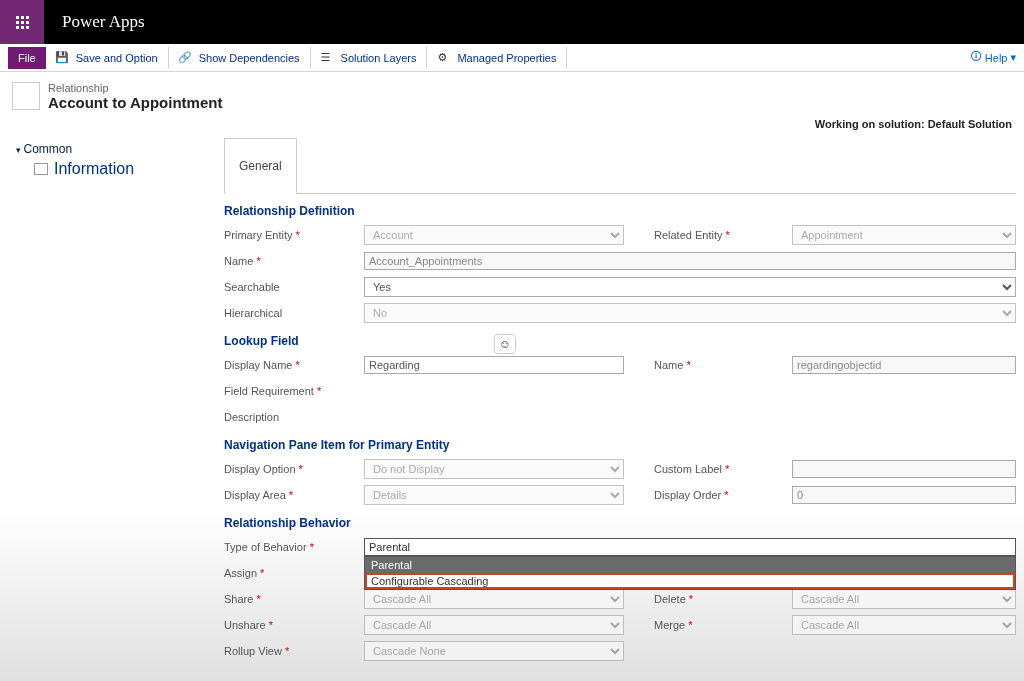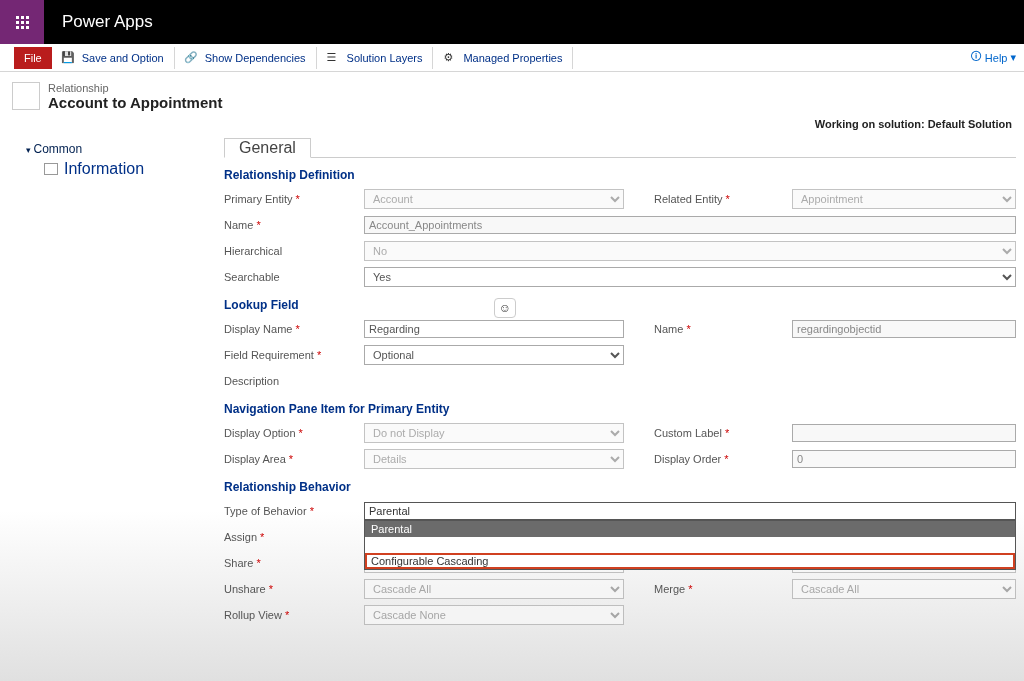--- a/index.html
+++ b/index.html
@@ -1,46 +1,46 @@
 <!DOCTYPE html>
 <html><head>
 <meta charset="utf-8">
 <style>
 * { box-sizing: border-box; margin: 0; padding: 0; }
 body { font-family: "Segoe UI", Tahoma, sans-serif; font-size: 12px; color: #333; background: linear-gradient(to bottom, #fff 0%, #fff 75%, #e0e0e0 100%); width: 1024px; height: 681px; overflow: hidden; }
 
-.topbar { height: 44px; background: #000; display: flex; align-items: center; }
+.topbar { height: 44px; background: #000; display: flex; align-items: center; font-family: Liberation Serif, serif; }
 .waffle { width: 44px; height: 44px; background: #742774; display: flex; align-items: center; justify-content: center; }
 .waffle-icon { display: grid; grid-template-columns: repeat(3, 3px); grid-template-rows: repeat(3, 3px); gap: 2px; }
 .waffle-icon span { background: #fff; width: 3px; height: 3px; }
 .app-title { color: #fff; font-size: 17px; font-weight: 300; margin-left: 18px; }
 
 .toolbar { height: 28px; border-bottom: 1px solid #d6d6d6; display: flex; align-items: center; font-size: 11px; background: #fff; }
-.file-btn { background: #b91c1c; color: #fff; height: 22px; padding: 0 10px; display: flex; align-items: center; margin-left: 14px; }
+.file-btn { background: #701a75; color: #fff; height: 22px; padding: 0 10px; display: flex; align-items: center; margin-left: 8px; }
 .tb-group { display: flex; align-items: center; gap: 6px; padding: 0 10px; border-right: 1px solid #d6d6d6; height: 22px; }
 .tb-link { color: #003087; cursor: pointer; display: flex; align-items: center; gap: 4px; }
 .tb-icon { width: 14px; height: 14px; display: inline-block; }
 .help { margin-left: auto; color: #0066cc; margin-right: 8px; display: flex; align-items: center; gap: 3px; }
 
 .header { padding: 10px 12px 8px 12px; display: flex; align-items: flex-start; }
 .header-icon { width: 28px; height: 28px; border: 1px solid #ccc; margin-right: 8px; }
 .header-txt .rel { color: #666; font-size: 11px; }
 .header-txt .title { font-weight: 600; font-size: 15px; color: #222; }
 .working-on { margin-left: auto; font-size: 11px; font-weight: 600; color: #222; margin-top: 36px; }
 
 .body { display: flex; }
-.leftnav { width: 208px; padding: 4px 26px; }
+.leftnav { width: 208px; padding: 4px 16px; }
 .leftnav .group { font-size: 12px; color: #002050; margin-bottom: 4px; }
 .leftnav .group::before { content: "▾"; font-size: 9px; margin-right: 3px; }
 .leftnav .item { padding-left: 18px; color: #003087; display: flex; align-items: center; gap: 6px; font-size: 16px; }
 .nav-icon { width: 14px; height: 12px; border: 1px solid #999; display: inline-block; }
 
 .main { flex: 1; padding: 0 8px 0 16px; }
 .tab { border-bottom: 1px solid #ccc; }
-.tab span { display: inline-block; padding: 0 14px; border: 1px solid #ccc; border-bottom: 1px solid #fff; font-size: 16px; margin-bottom: -1px; color: #444; }
+.tab span { display: inline-block; padding: 20px 14px; border: 1px solid #ccc; border-bottom: 1px solid #fff; font-size: 12px; margin-bottom: -1px; color: #444; }
 
 .section-title { font-size: 12px; font-weight: 600; color: #003087; margin: 10px 0 6px 0; }
 
 .form-row { display: flex; align-items: center; margin-bottom: 4px; min-height: 22px; }
 .label { width: 140px; font-size: 11px; color: #555; }
 .req { color: #c00; }
 .field { flex: 0 0 260px; }
 .field-wide { flex: 1; }
 .right-label { width: 138px; font-size: 11px; color: #555; }
 .right-field { flex: 1; text-decoration: underline; }
@@ -52,21 +52,21 @@
 select:disabled, input:disabled { background: #f8f8f8; color: #888; }
 textarea { height: 48px; resize: none; }
 
 .spacer { width: 30px; }
 
 .dropdown-open { position: relative; border-radius: 9px; }
 .dd-selected { border: 1px solid #555; background: #fff; padding: 2px 4px; font-size: 11px; }
 .dd-list { position: absolute; top: 100%; left: 0; right: 0; border: 1px solid #555; background: #fff; z-index: 10; }
 .dd-opt { padding: 2px 6px; font-size: 11px; }
 .dd-opt.sel { background: #6b6b6b; color: #fff; }
-.dd-opt.highlight { outline: 2px solid #d04020; outline-offset: -2px; margin-top: 16px; }
+.dd-opt.highlight { outline: 2px solid #d04020; outline-offset: -2px; }
 
 .smiley-badge { position: absolute; top: -22px; left: 50%; width: 22px; height: 20px; border: 1px solid #ccc; border-radius: 4px; background: #fff; display: flex; align-items: center; justify-content: center; font-size: 12px; }
 
 </style>
 </head>
 <body>
 
 <div class="topbar">
   <div class="waffle">
     <div class="waffle-icon">
@@ -140,45 +140,44 @@
       <div class="right-label"><span>Related Entity</span> <span class="req">*</span></div>
       <div class="right-field"><select disabled=""><option>Appointment</option></select></div>
     </div>
 
     <div class="form-row">
       <div class="label"><span>Name</span> <span class="req">*</span></div>
       <div class="field-wide"><input type="text" disabled="" value="Account_Appointments" style=""></div>
     </div>
 
     <div class="form-row">
+      <div class="label">Searchable</div>
+      <div class="field-wide"><select><option>Yes</option></select></div>
+    </div>
+
+    <div class="form-row">
       <div class="label">Hierarchical</div>
       <div class="field-wide"><select disabled=""><option>No</option></select></div>
-    </div>
-
-    <div class="form-row">
-      <div class="label">Searchable</div>
-      <div class="field-wide"><select><option>Yes</option></select></div>
     </div>
 
     <div class="section-title">Lookup Field</div>
 
     <div class="form-row" style="position:relative;">
       <div class="label"><span>Display Name</span> <span class="req">*</span></div>
       <div class="field" style="position:relative;">
         <input type="text" value="Regarding" style="">
         <div class="smiley-badge">☺</div>
       </div>
       <div class="spacer"></div>
       <div class="right-label"><span>Name</span> <span class="req">*</span></div>
       <div class="right-field"><input type="text" disabled="" value="regardingobjectid" style=""></div>
     </div>
 
     <div class="form-row">
       <div class="label"><span>Field Requirement</span> <span class="req">*</span></div>
-      <div class="field"><select><option>Optional</option></select></div>
     </div>
 
     <div class="form-row" style="align-items:center;">
       <div class="label">Description</div>
     </div>
 
     <div class="section-title">Navigation Pane Item for Primary Entity</div>
 
     <div class="form-row">
       <div class="label"><span>Display Option</span> <span class="req">*</span></div>

